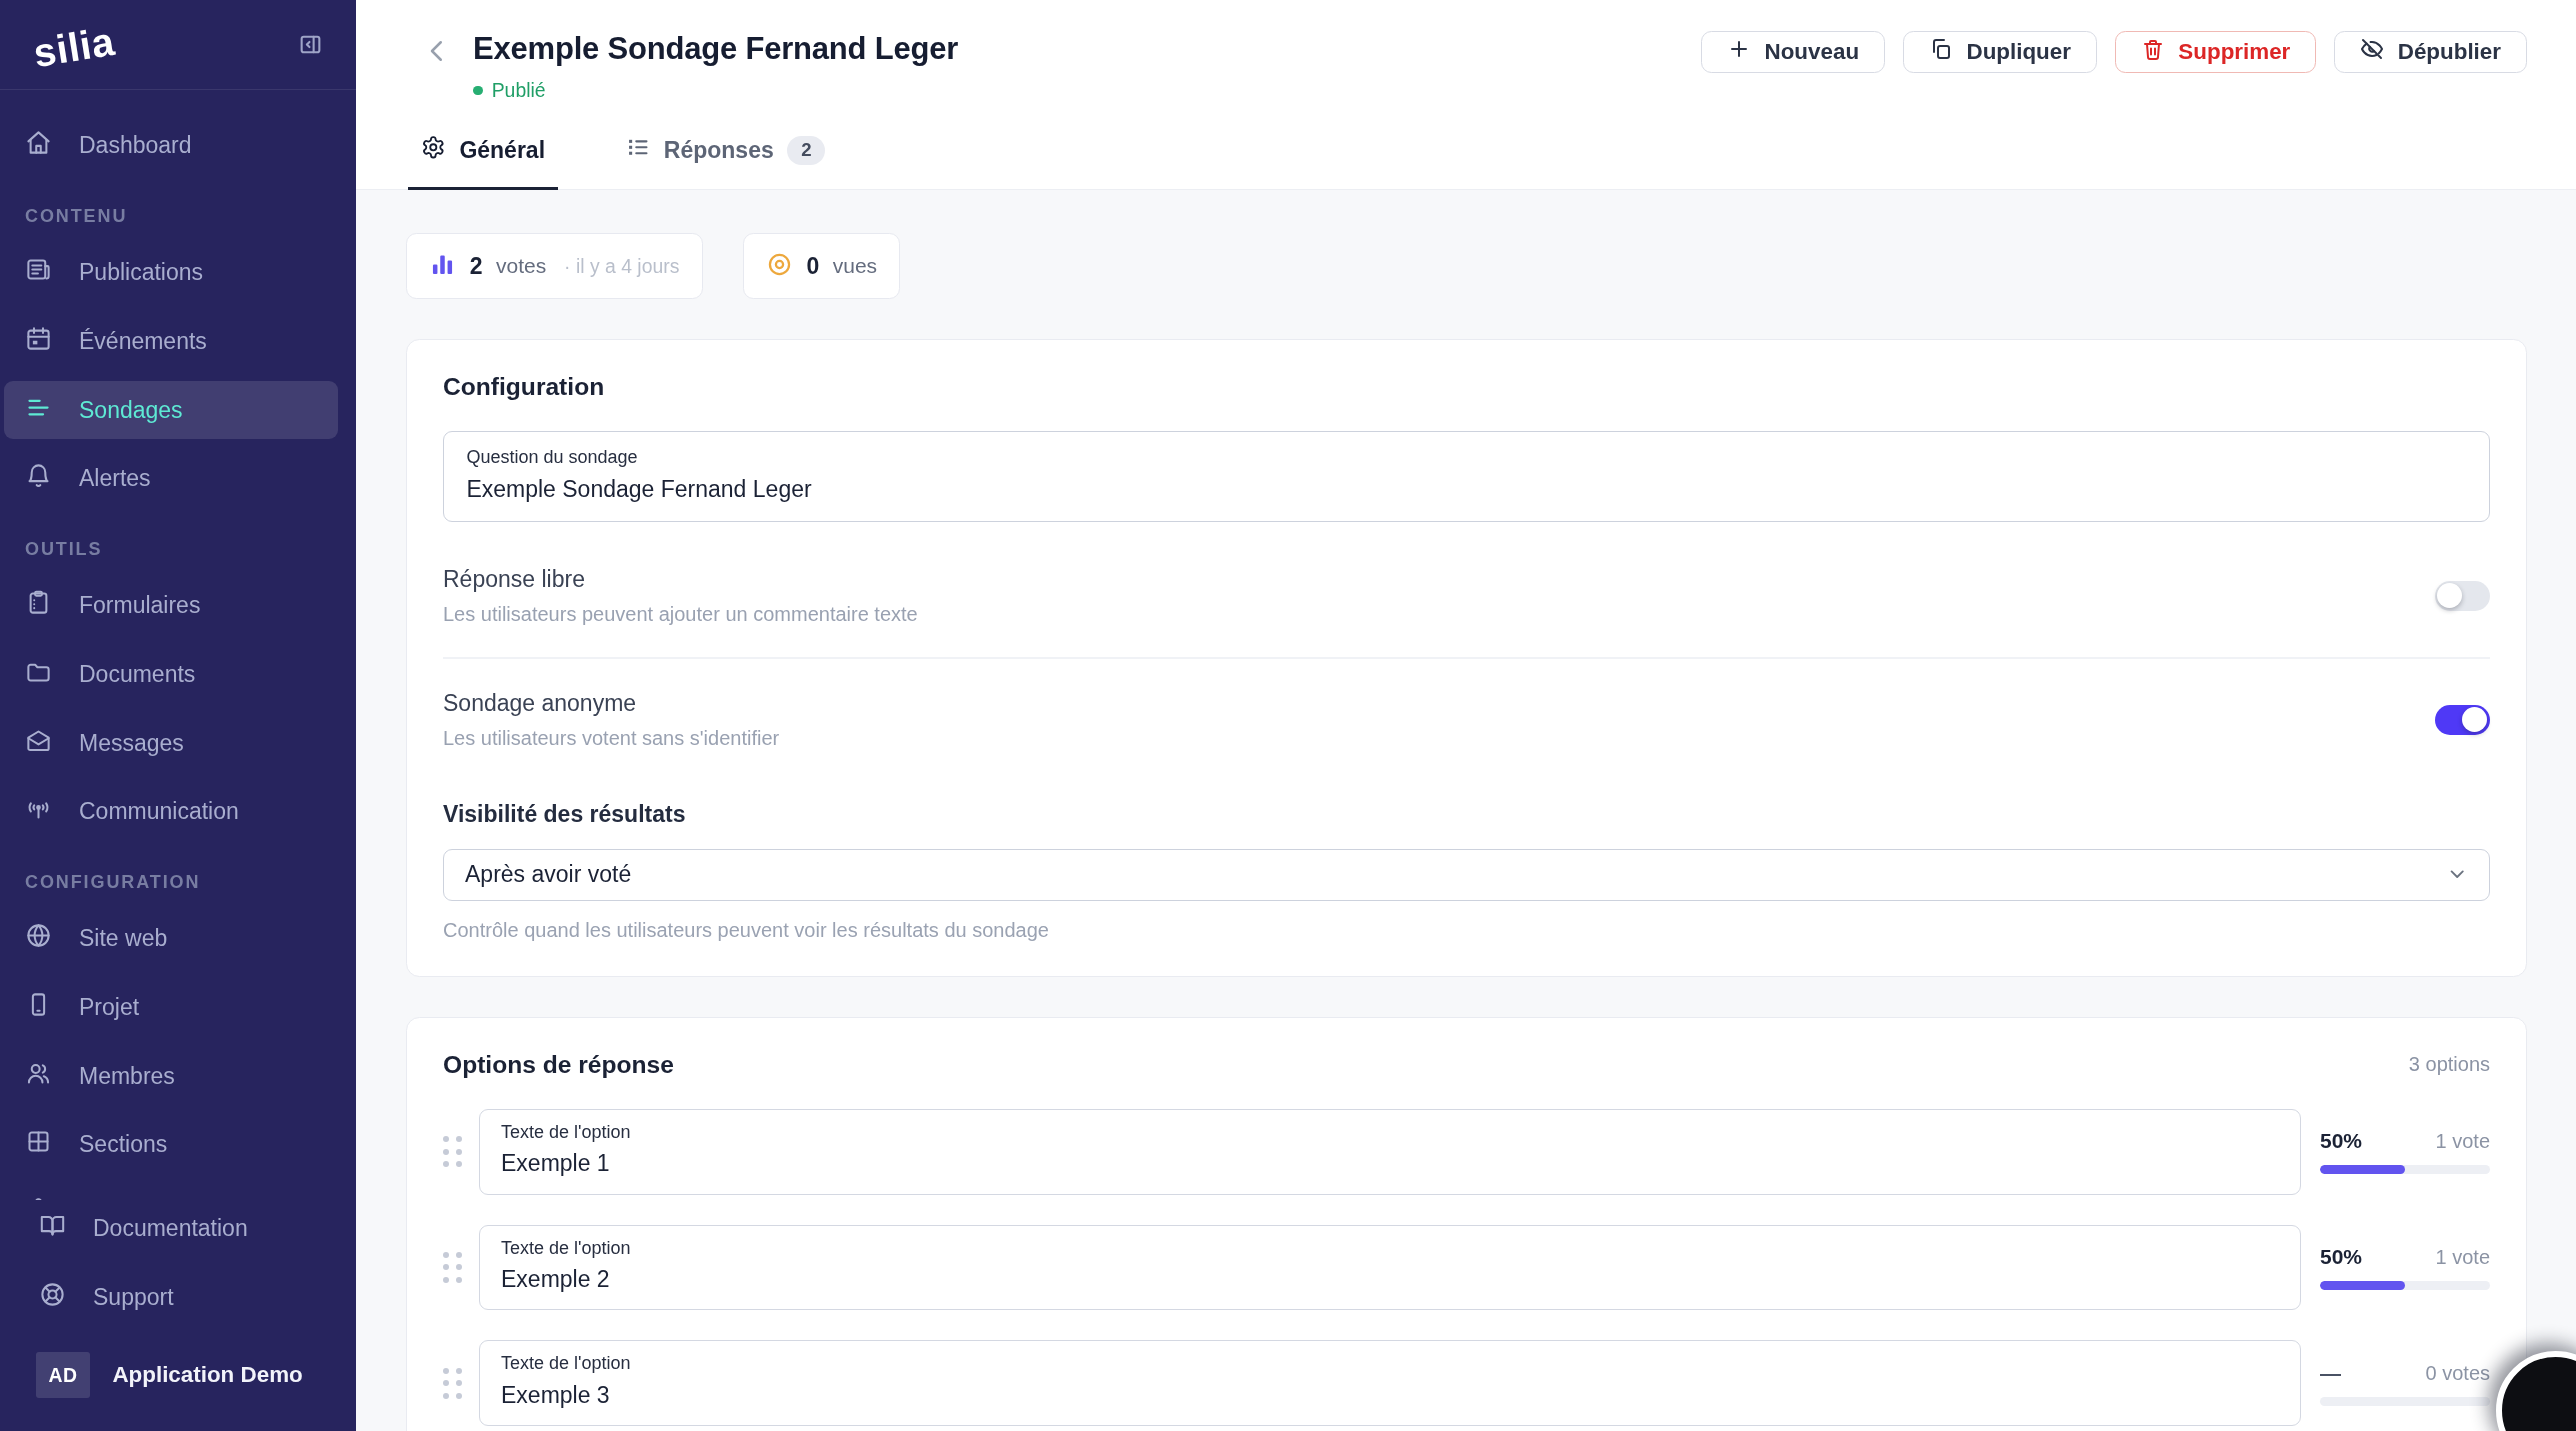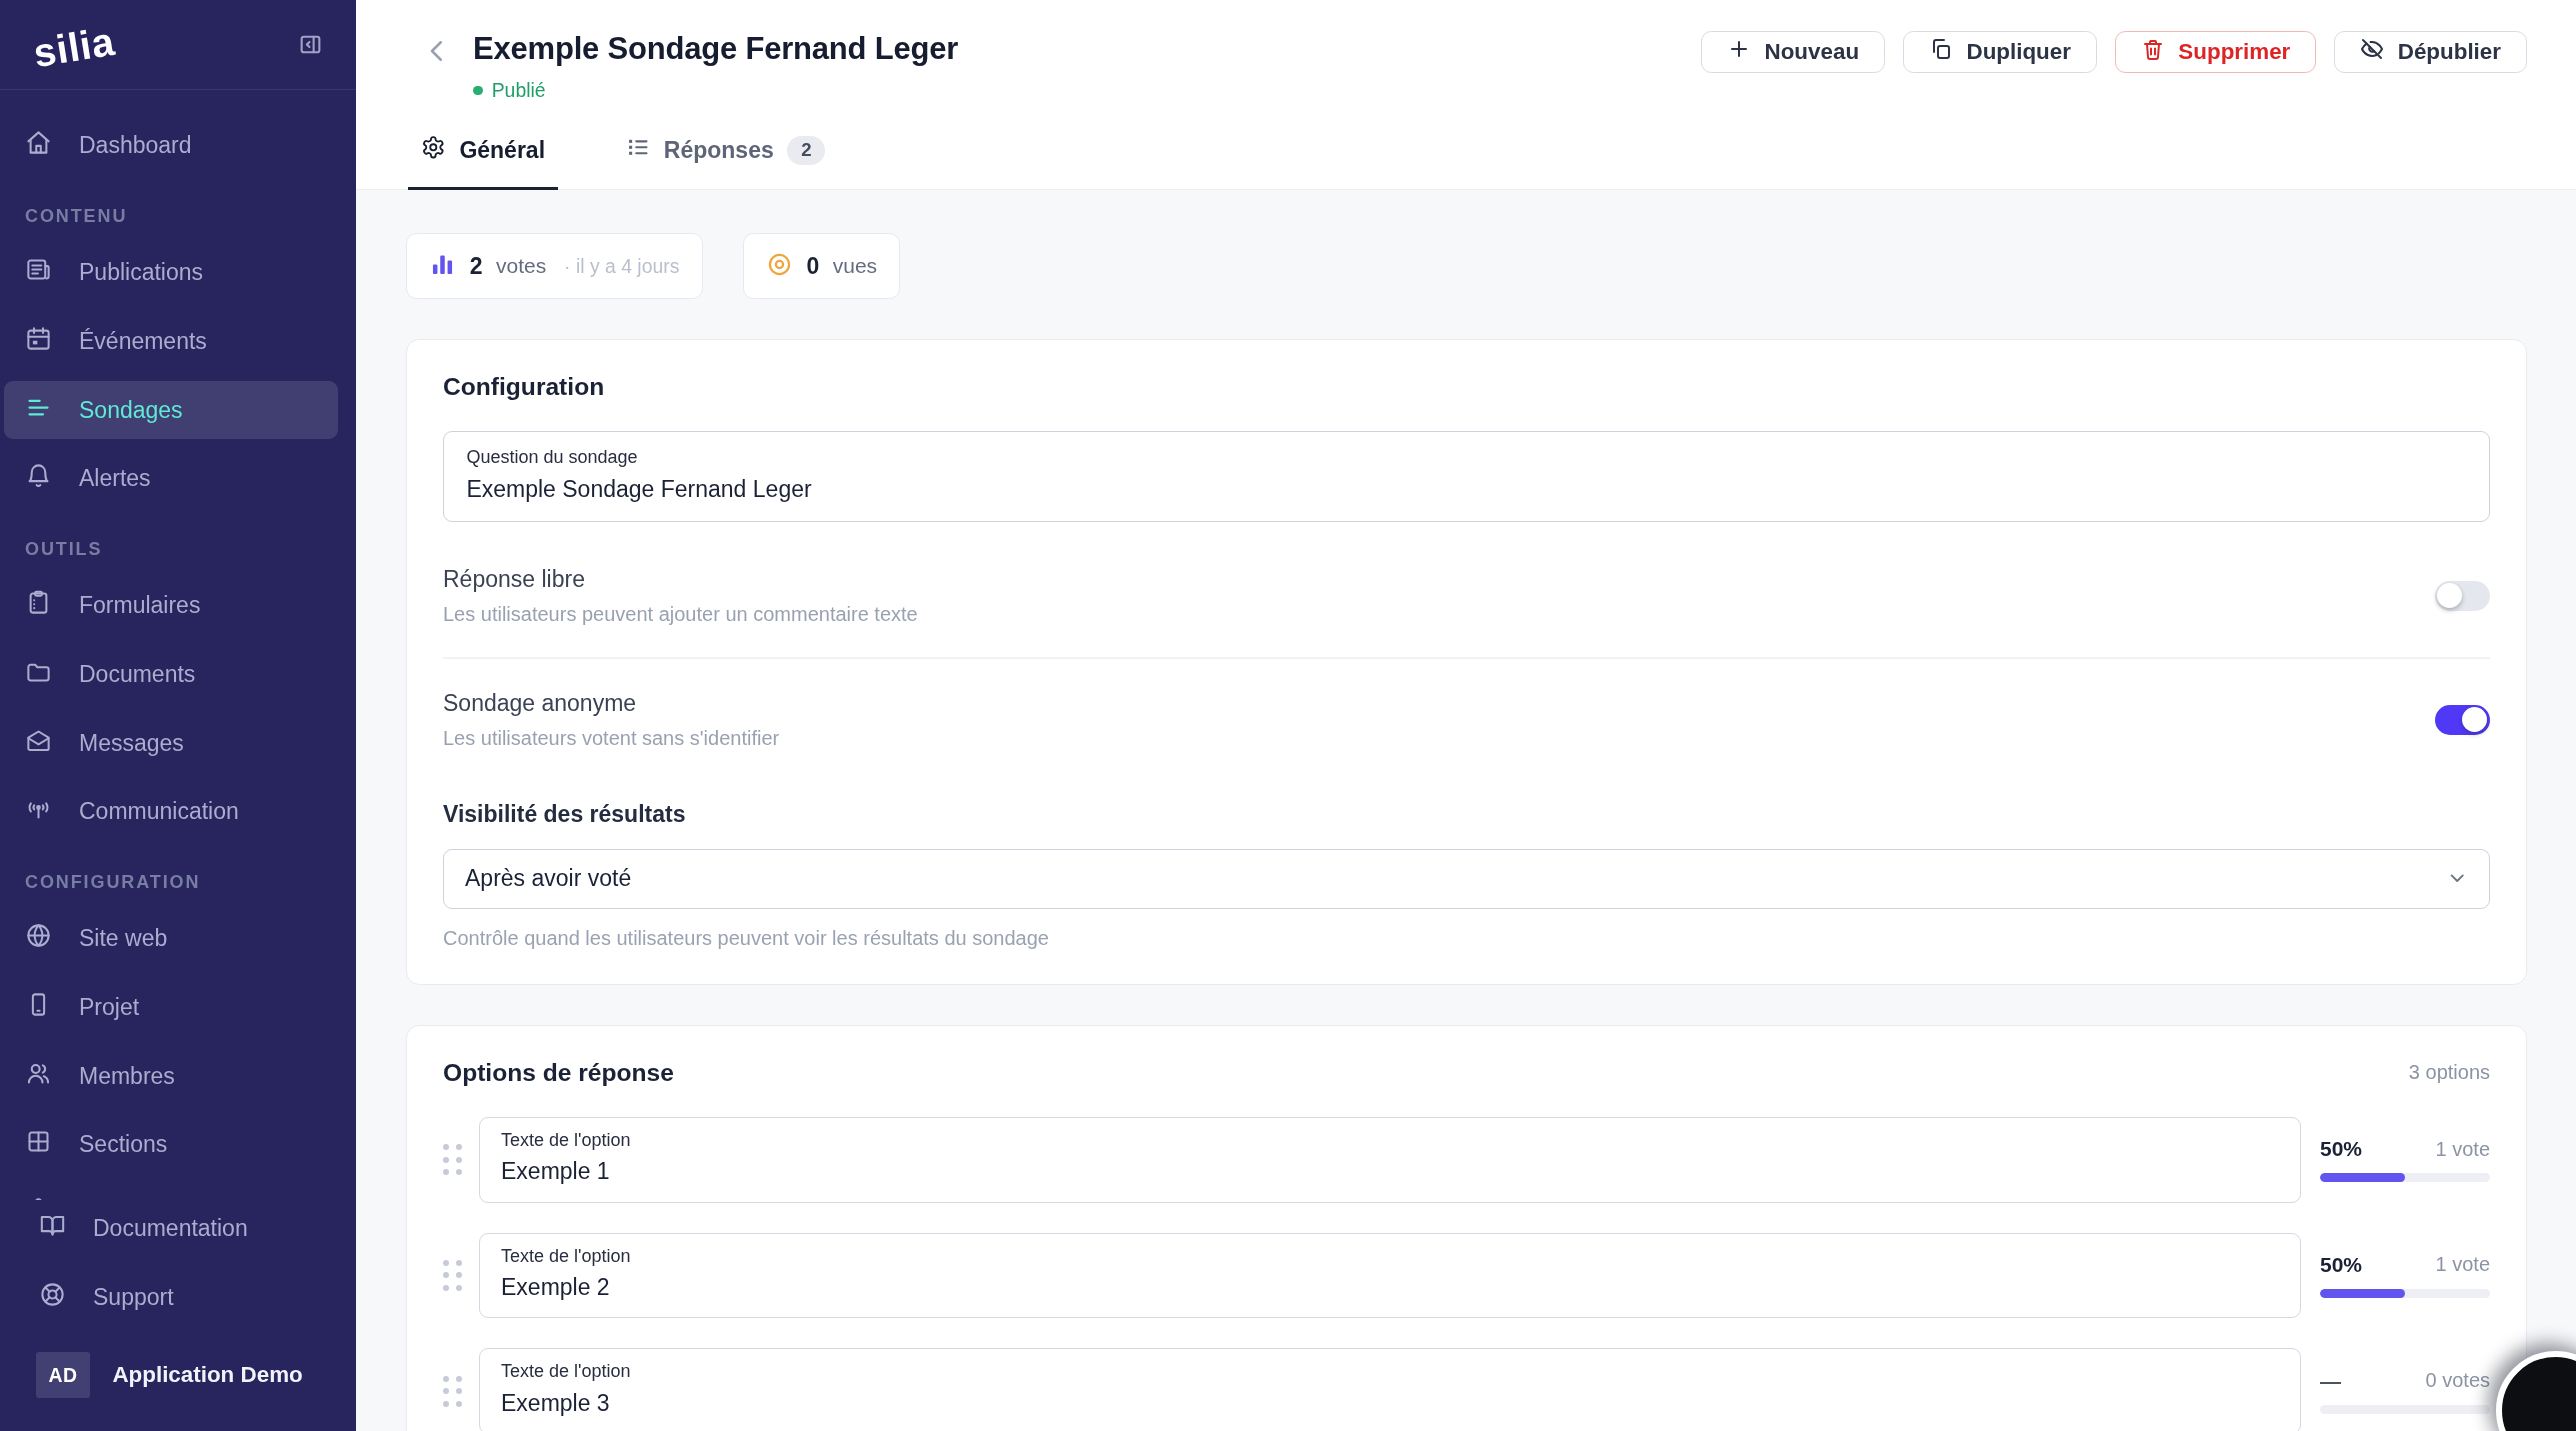--- a/index.html
+++ b/index.html
@@ -115,37 +115,37 @@
   .toggle .knob {
     width:25px; height:25px; border-radius:50%; background:#fff;
     position:absolute; top:2.2px; left:2.2px; box-shadow:0 2.2px 5.2px rgba(20,24,40,.28);
     transition:transform .15s;
   }
   .toggle.on { background:#4f39f6; }
   .toggle.on .knob { transform:translateX(25px); }
 
   .vis-label { font-size:23px; font-weight:600; color:#242c3f; margin-top:19.4px; }
   .select {
-    margin-top:21px; height:60px; border:1.5px solid #cdd2dd; border-radius:9px;
+    margin-top:21px; height:52px; border:1.5px solid #cdd2dd; border-radius:9px;
     display:flex; align-items:center; padding:0 21px; font-size:23px; color:#1b2235;
     background:#fff; cursor:pointer;
   }
   .select .chev { margin-left:auto; color:#6b7380; display:flex; }
   .help-text { font-size:20px; color:#9aa2b2; margin-top:18px; }
 
   .option-row { display:flex; align-items:center; margin-top:30px; }
   .drag-handle { width:36px; flex-shrink:0; display:flex; justify-content:flex-start; cursor:grab; }
   .dots { display:grid; grid-template-columns:repeat(2, 6px); grid-auto-rows:6px; gap:6.7px 6.7px; }
   .dots i { width:6px; height:6px; border-radius:50%; background:#c6cbd7; display:block; }
   .opt-field {
     flex:1; border:1.5px solid #d4d8e2; border-radius:9px; background:#fff;
     padding:12px 21px 16.4px 21px; margin-right:19.4px;
   }
   .opt-stats { width:170px; flex-shrink:0; }
-  .opt-stats-top { display:flex; justify-content:space-between; align-items:center; }
+  .opt-stats-top { display:flex; justify-content:space-between; align-items:flex-end; }
   .opt-percent { font-size:21px; font-weight:700; color:#1b2235; }
   .opt-votes { font-size:20px; color:#8b93a4; }
   .bar { margin-top:12px; height:9px; border-radius:745px; background:#edeff4; overflow:hidden; }
   .bar-fill { height:100%; border-radius:745px; background:#6254ef; width:0; }
 
   .corner-fab {
     position:absolute; right:-39px; bottom:-39px; width:119px; height:119px;
     border-radius:50%; background:#0d0e12; border:6px solid #fff;
     box-shadow:-7.5px -7.5px 18px rgba(20,24,40,.45); z-index:5;
   }

